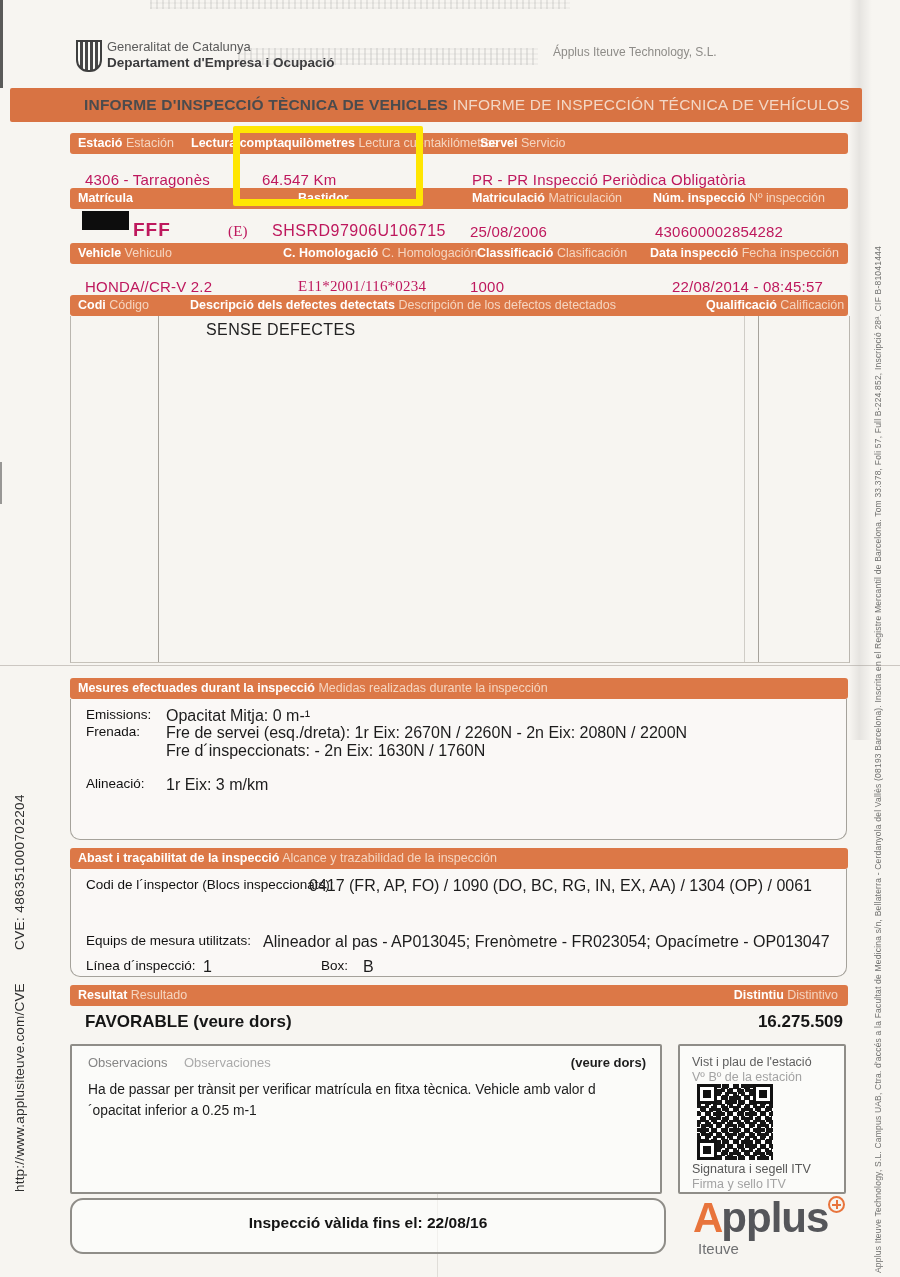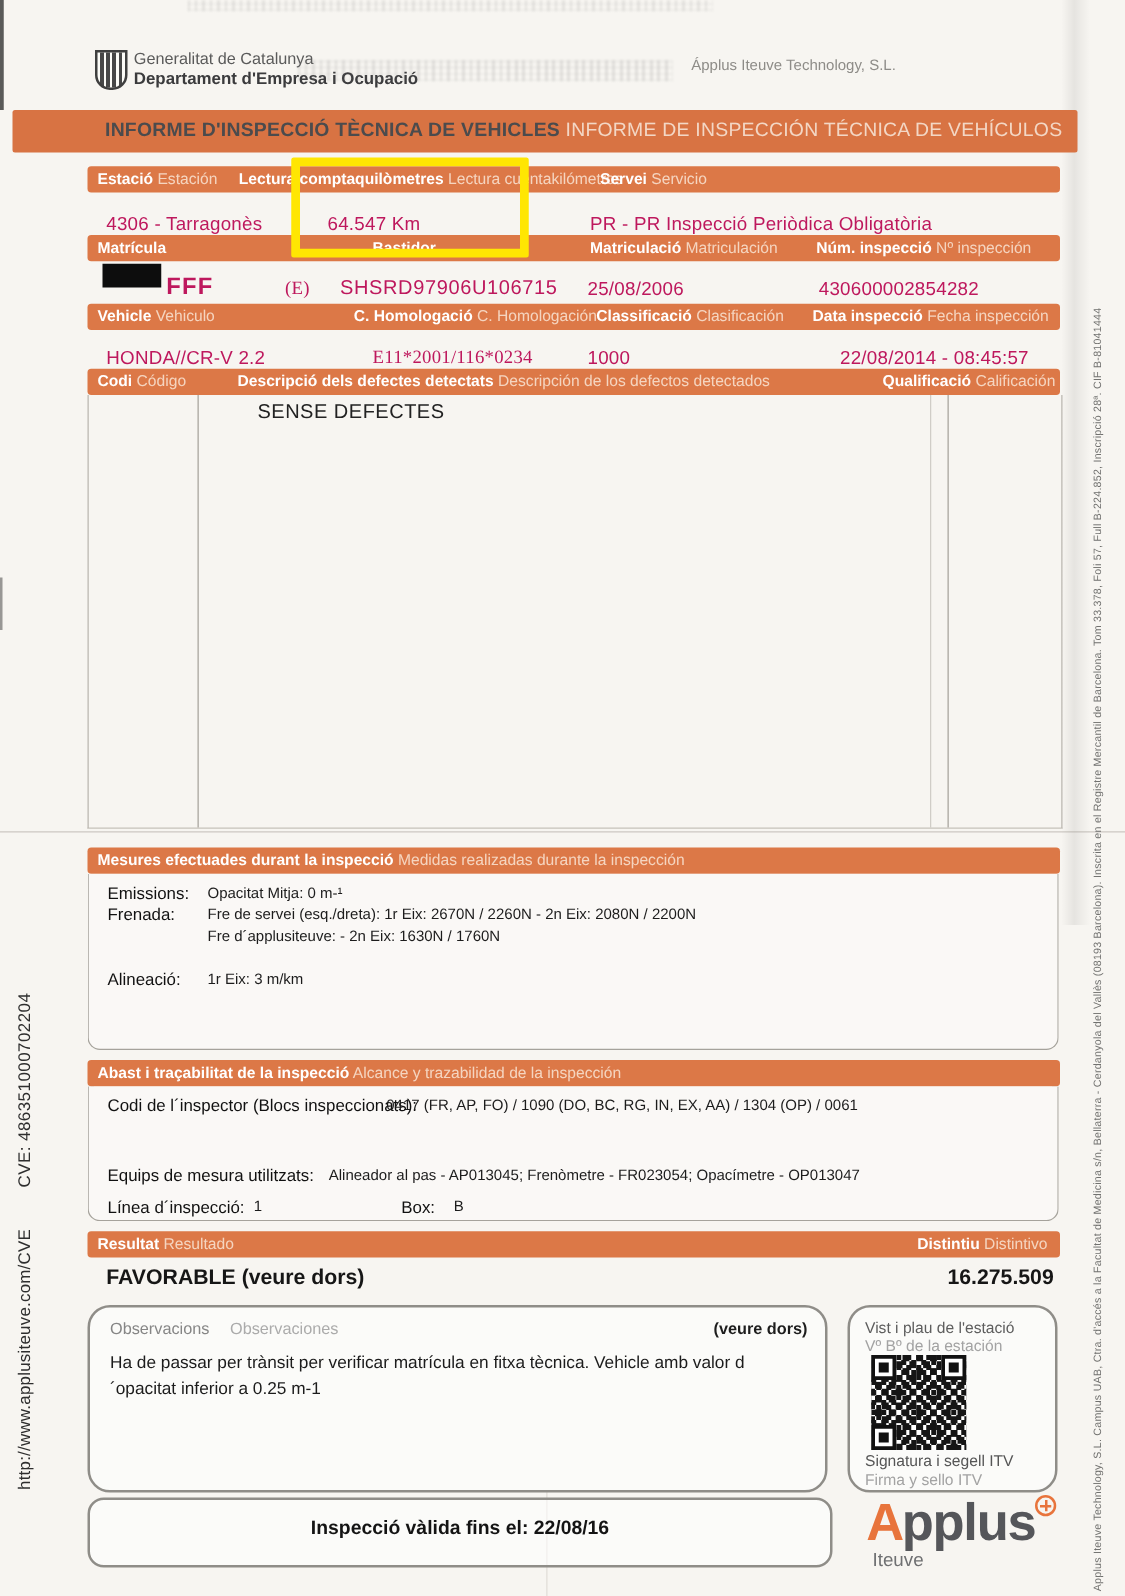--- a/index.html
+++ b/index.html
@@ -6,22 +6,22 @@
   #page{position:relative;width:900px;height:1277px;background:#f7f5f1;overflow:hidden;
         font-family:"Liberation Sans","DejaVu Sans",sans-serif;color:#1c1c1c;}
   .abs{position:absolute;}
   
   .band{position:absolute;left:70px;width:778px;height:21px;background:#dc7847;border-radius:3px;}
   .bl{position:absolute;top:0;line-height:21px;font-size:12.5px;white-space:nowrap;}
   .ca{color:#ffffff;font-weight:bold;}
   .es{color:#f5d5c0;font-weight:normal;}
   .val{position:absolute;font-size:15px;color:#be185d;font-weight:500;white-space:nowrap;letter-spacing:.2px;margin-top:12px;}
   .lbl{font-weight:normal;font-size:13.5px;color:#111;}
-  .txt{font-size:12px;color:#1c1c1c;}
-  .rbox{position:absolute;border:2px solid #8f8d88;border-radius:18px;background:rgba(255,255,255,.55);}
+  .txt{font-size:16px;color:#1c1c1c;}
+  .rbox{position:absolute;border:2px solid #8f8d88;border-radius:2px;background:rgba(255,255,255,.55);}
   .gbox{position:absolute;border:1.5px solid #a5a29b;border-radius:8px;background:rgba(255,255,255,.35);}
   .vtext{position:absolute;writing-mode:vertical-rl;transform:rotate(180deg);white-space:nowrap;}
   
   .shield{position:absolute;width:22px;height:28px;border:2px solid #3f3f3f;border-radius:0 0 12px 12px;
           background:repeating-linear-gradient(90deg,#fbfbf7 0 2px,#474747 2px 5px);}
   
   .qr{position:absolute;background:
       conic-gradient(#151515 25%,transparent 0 50%,#151515 0 75%,transparent 0) 0 0/8px 8px,
       conic-gradient(#151515 25%,transparent 0 50%,#151515 0 75%,transparent 0) 3px 5px/11px 11px,#fff;}
   .fm{position:absolute;width:14px;height:14px;background:#fff;border:3px solid #111;}
@@ -112,21 +112,21 @@
   </div>
 
   <div class="band" style="top:678px;">
     <div class="bl" style="left:8px;"><span class="ca">Mesures efectuades durant la inspecció</span> <span class="es">Medidas realizadas durante la inspección</span></div>
   </div>
   <div class="gbox" style="left:70px;top:699px;width:775px;height:140px;border-radius:0 0 10px 10px;border-top:none;">
     <div class="abs lbl" style="left:15px;top:8px;">Emissions:</div>
     <div class="abs txt" style="left:95px;top:8px;">Opacitat Mitja: 0 m-¹</div>
     <div class="abs lbl" style="left:15px;top:25px;">Frenada:</div>
     <div class="abs txt" style="left:95px;top:25px;">Fre de servei (esq./dreta): 1r Eix: 2670N / 2260N - 2n Eix: 2080N / 2200N</div>
-    <div class="abs txt" style="left:95px;top:43px;">Fre d´applusiteuve:  - 2n Eix: 1630N / 1760N</div>
+    <div class="abs txt" style="left:95px;top:43px;">Fre d´inspeccionats:  - 2n Eix: 1630N / 1760N</div>
     <div class="abs lbl" style="left:15px;top:77px;">Alineació:</div>
     <div class="abs txt" style="left:95px;top:77px;">1r Eix: 3 m/km</div>
   </div>
 
   <div class="band" style="top:848px;">
     <div class="bl" style="left:8px;"><span class="ca">Abast i traçabilitat de la inspecció</span> <span class="es">Alcance y trazabilidad de la inspección</span></div>
   </div>
   <div class="gbox" style="left:70px;top:869px;width:775px;height:107px;border-radius:0 0 10px 10px;border-top:none;">
     <div class="abs lbl" style="left:15px;top:8px;">Codi de l´inspector (Blocs inspeccionats):</div>
     <div class="abs txt" style="left:238px;top:8px;">0417 (FR, AP, FO) / 1090 (DO, BC, RG, IN, EX, AA) / 1304 (OP)  / 0061</div>

